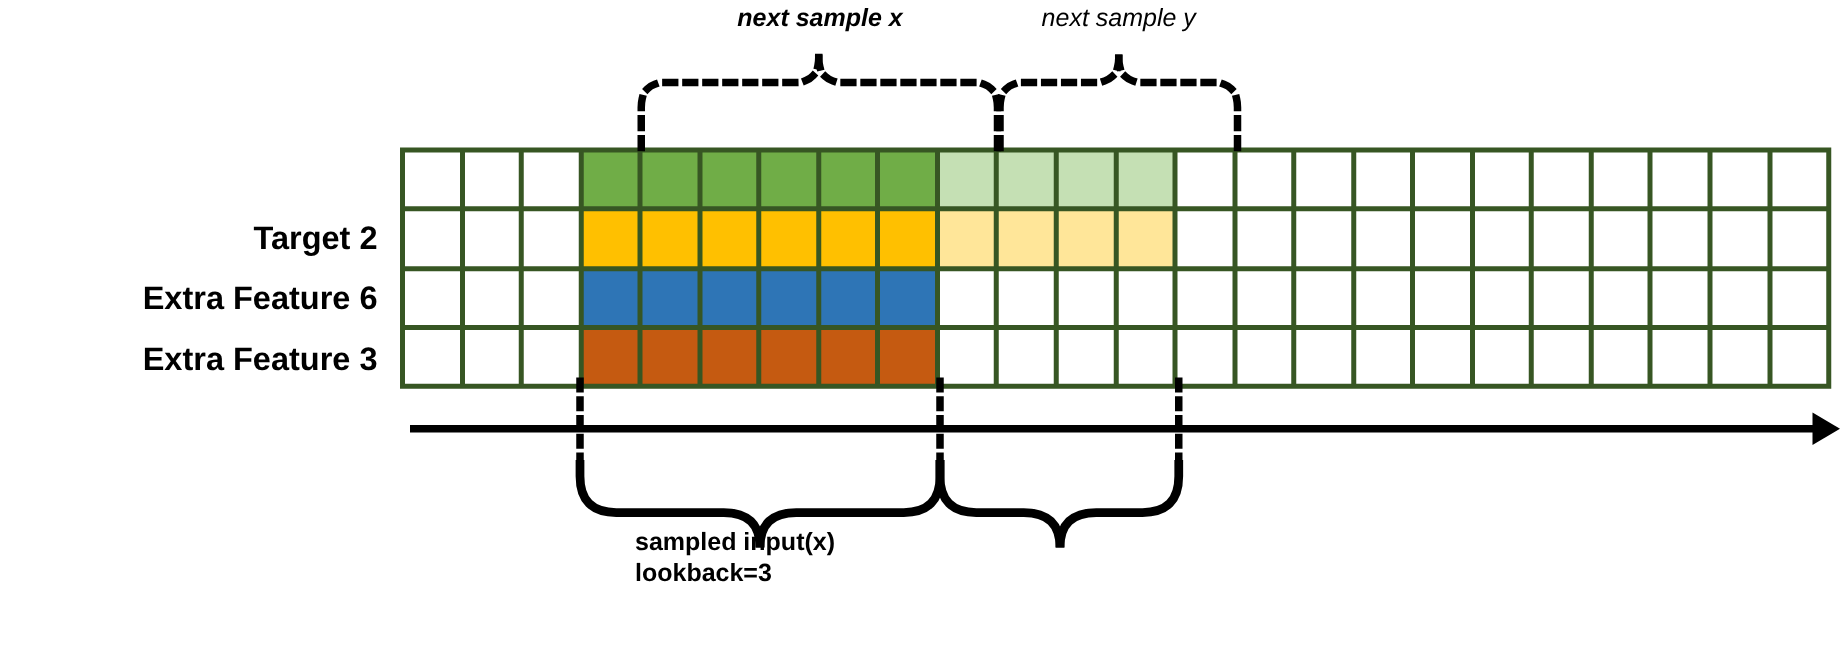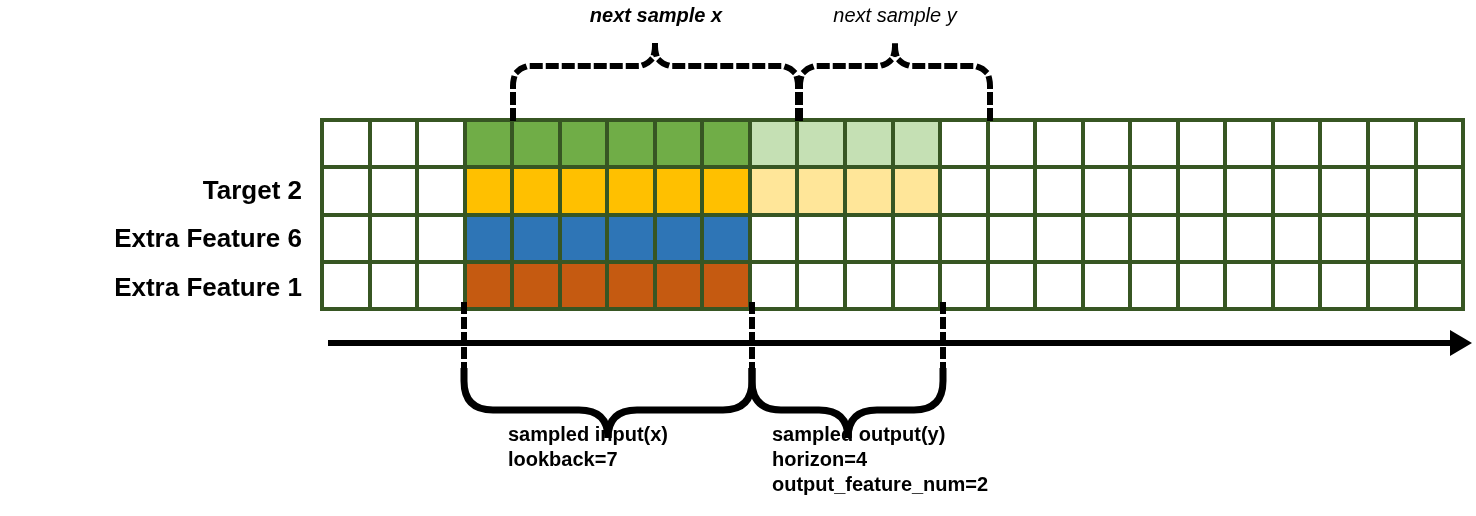--- a/index.html
+++ b/index.html
@@ -110,21 +110,21 @@
   <div class="abs top-label" id="label-next-y">next sample y</div>
 
   <div class="abs" id="row-labels">
     <div class="row-label-slot" id="row-label-1">
       <span class="row-label">Target 2</span>
     </div>
     <div class="row-label-slot" id="row-label-2">
       <span class="row-label">Extra Feature 6</span>
     </div>
     <div class="row-label-slot" id="row-label-3">
-      <span class="row-label">Extra Feature 1</span>
+      <span class="row-label">Extra Feature 3</span>
     </div>
   </div>
 
   <div class="abs" id="grid" style="background: rgb(55, 86, 35);">
       <div class="grid-row">
         <div class="cell" style="background: rgb(255, 255, 255);"></div>
         <div class="cell" style="background: rgb(255, 255, 255);"></div>
         <div class="cell" style="background: rgb(255, 255, 255);"></div>
         <div class="cell" style="background: rgb(112, 173, 71);"></div>
         <div class="cell" style="background: rgb(112, 173, 71);"></div>
@@ -255,22 +255,17 @@
     </g>
 
     <g stroke="#000" stroke-width="7" fill="none" stroke-linecap="butt">
       <path d="M 752,368 L 752,381 Q 752,410 781,410 L 819,410 Q 848,410 848,438"></path>
       <path d="M 943,368 L 943,381 Q 943,410 914,410 L 877,410 Q 848,410 848,438"></path>
     </g>
   </svg>
 
   <div class="abs caption" id="caption-input">
     <span class="caption-line">sampled input(x)</span>
-    <span class="caption-line">lookback=7</span>
+    <span class="caption-line">lookback=3</span>
   </div>
 
-  <div class="abs caption" id="caption-output">
-    <span class="caption-line">sampled output(y)</span>
-    <span class="caption-line">horizon=4</span>
-    <span class="caption-line">output_feature_num=2</span>
-  </div>
 
 </div>
 
 </body></html>

